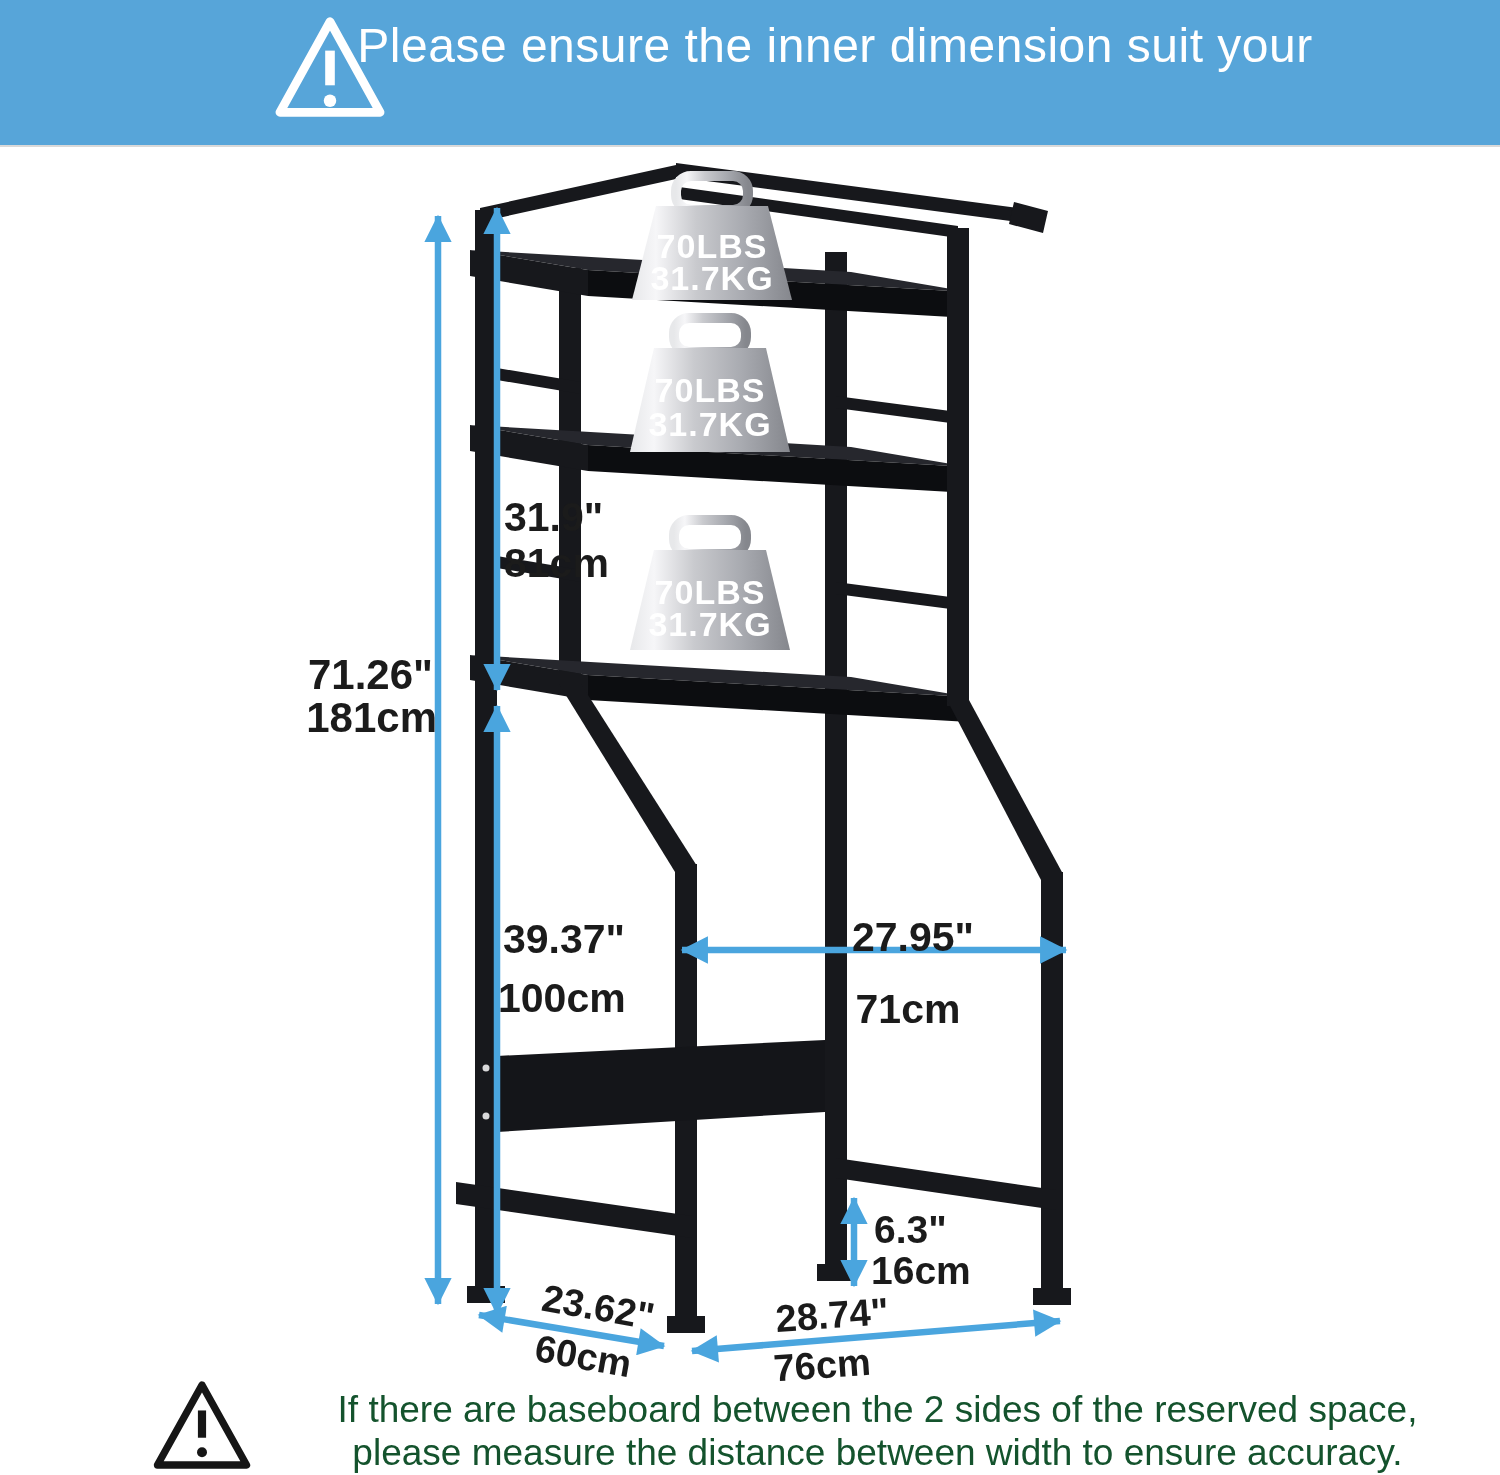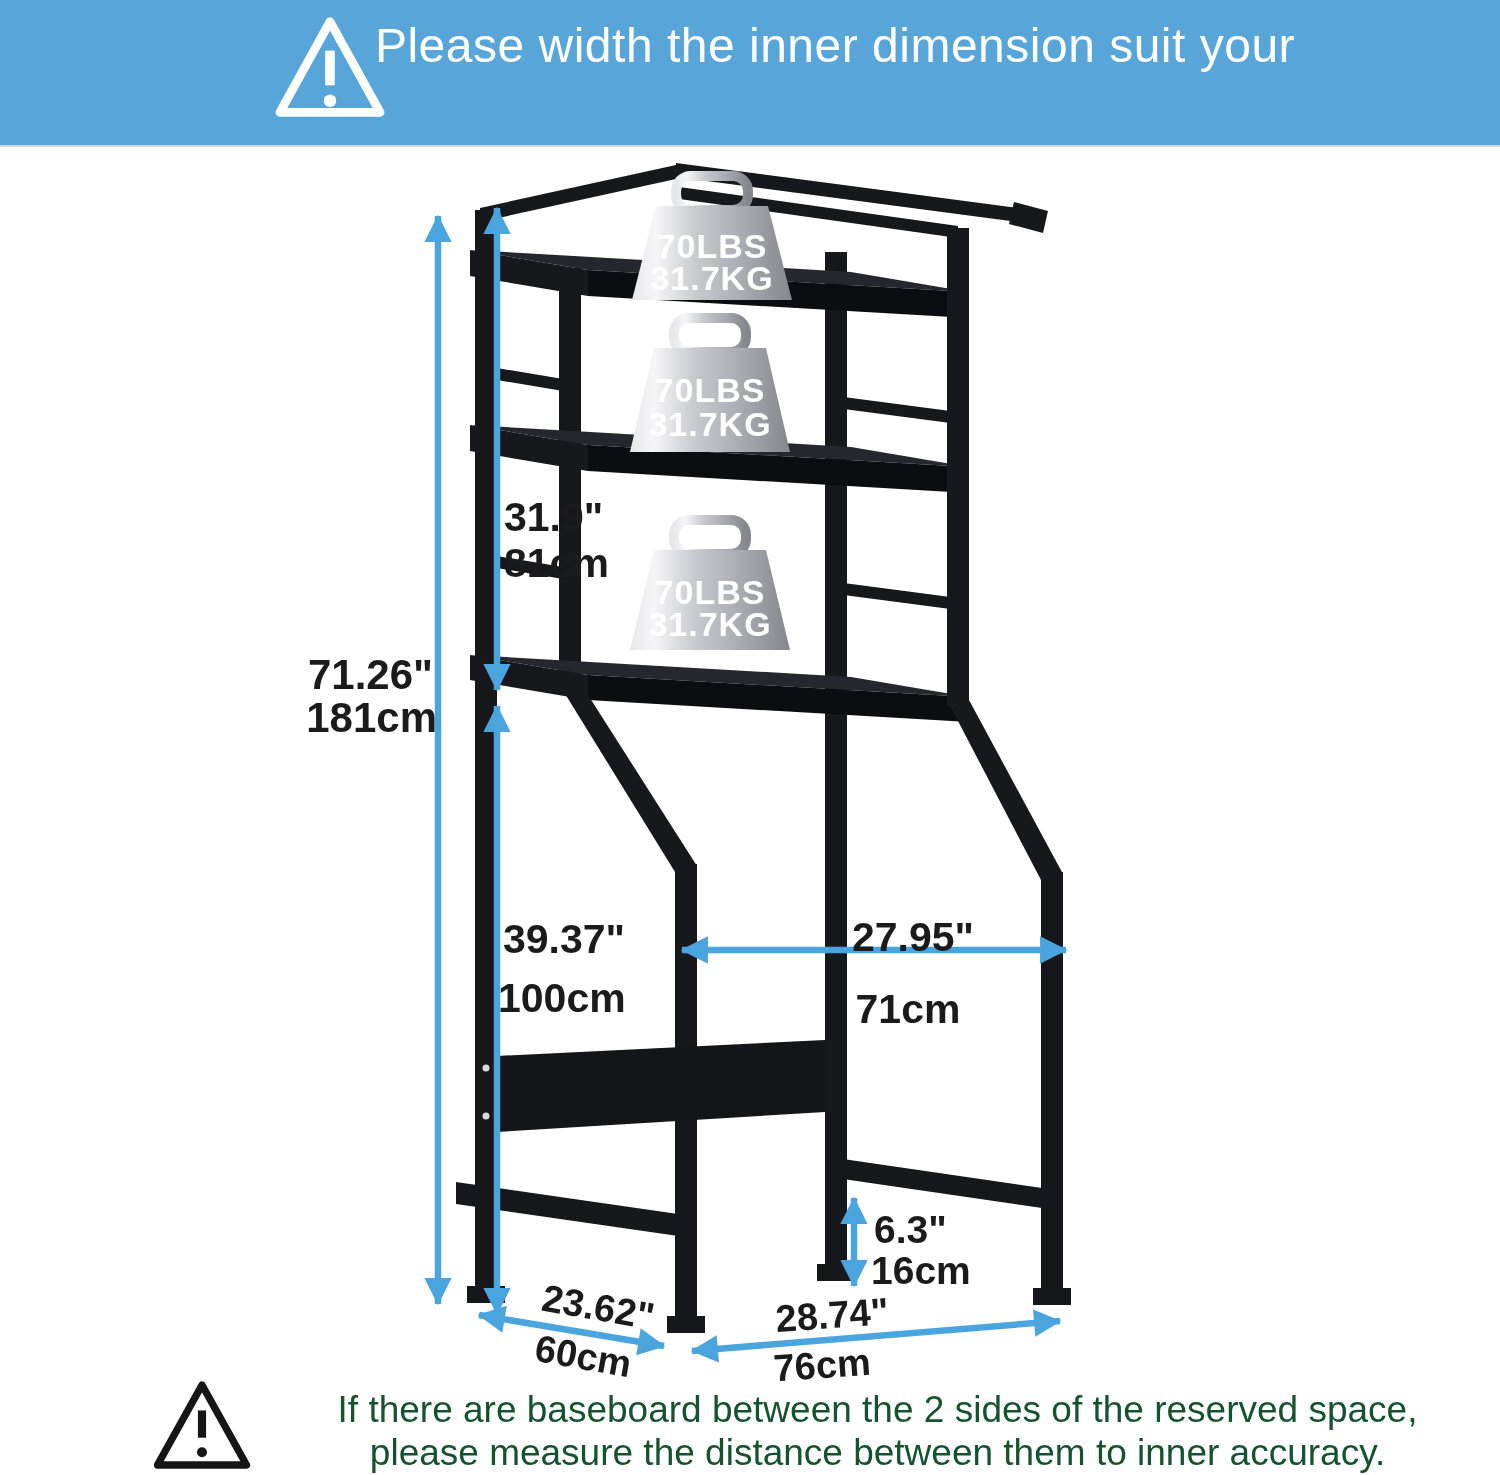--- a/index.html
+++ b/index.html
@@ -147,27 +147,27 @@
     </g>
   </svg>
 
   <div class="banner">
     <svg class="banner-tri" viewBox="0 0 120 110">
       <path d="M60 8 L112 102 L8 102 Z" fill="none" stroke="#ffffff" stroke-width="9" stroke-linejoin="round"></path>
       <line x1="60" y1="38" x2="60" y2="74" stroke="#ffffff" stroke-width="10"></line>
       <circle cx="60" cy="90" r="6.5" fill="#ffffff"></circle>
     </svg>
     <div class="banner-text">
-      <div>Please width the inner dimension suit your</div>
+      <div>Please ensure the inner dimension suit your</div>
     </div>
   </div>
 
   <svg class="foot-tri" viewBox="0 0 110 100">
     <path d="M55 6 L104 94 L6 94 Z" fill="none" stroke="#161616" stroke-width="8" stroke-linejoin="round"></path>
     <line x1="55" y1="34" x2="55" y2="64" stroke="#161616" stroke-width="9"></line>
     <circle cx="55" cy="80" r="5.5" fill="#161616"></circle>
   </svg>
   <div class="footnote-text">
     <div>If there are baseboard between the 2 sides of the reserved space,</div>
-    <div>please measure the distance between them to inner accuracy.</div>
+    <div>please measure the distance between width to ensure accuracy.</div>
   </div>
 
 </div>
 
 </body></html>

